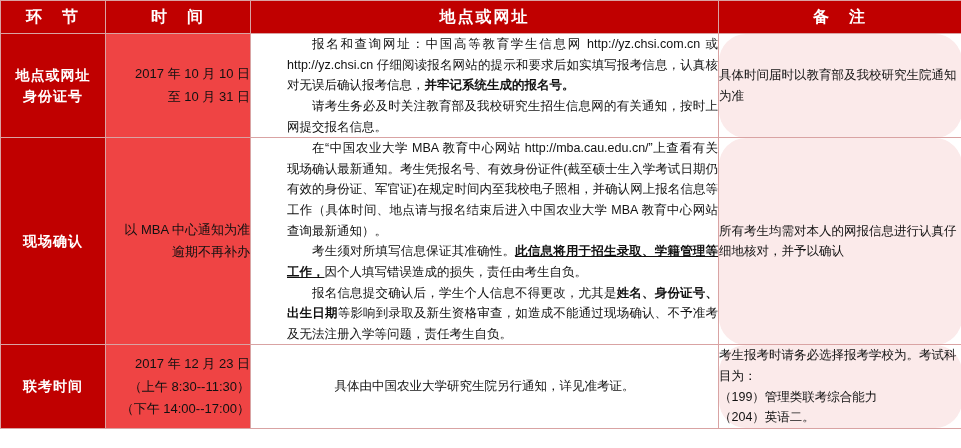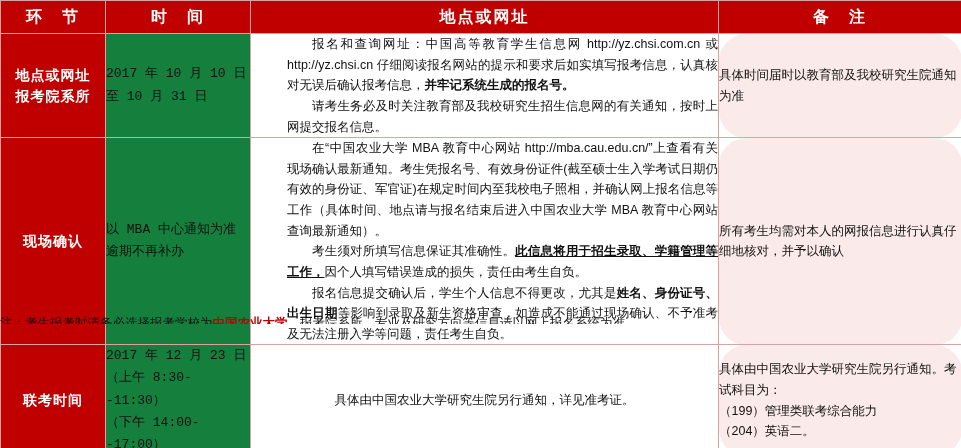--- a/index.html
+++ b/index.html
@@ -46,27 +46,26 @@
     color: #ffffff;
     font-size: 14px;
     font-weight: bold;
     text-align: center;
     letter-spacing: 1px;
     line-height: 1.5;
     border: 1px solid #c00000;
     padding: 4px 2px;
   }
   td.time {
-    background: #15803d;
+    background: #ef4444;
     color: #111111;
     font-size: 13px;
-    text-align: left;
+    text-align: right;
     line-height: 1.7;
     padding: 6px 6px;
-    font-family: Liberation Mono, monospace;
   }
   td.content {
     background: #ffffff;
     color: #111111;
     font-size: 12.5px;
     line-height: 1.65;
     padding: 7px 9px;
     text-align: justify;
   }
   td.remark {
@@ -126,21 +125,21 @@
         <th>地点或网址</th>
         <th>备　注</th>
       </tr>
     </thead>
     <tbody>
 
       <tr>
         <td class="stage">
           <div class="multiline">
               <div>地点或网址</div>
-              <div>报考院系所</div>
+              <div>身份证号</div>
             </div>
         </td>
         <td class="time">
           <div class="multiline">
               <div>2017 年 10 月 10 日</div>
               <div>至 10 月 31 日</div>
             </div>
         </td>
         <td class="content">
           <div class="rich">
@@ -194,25 +193,22 @@
               <div>（下午 14:00--17:00）</div>
             </div>
         </td>
         <td class="content center">
           <div class="rich">
               <div class="noindent" style="text-align: center;"><span>具体由中国农业大学研究生院另行通知，详见准考证。</span></div>
             </div>
         </td>
         <td class="remark">
           <div class="multiline">
-              <div>具体由中国农业大学研究生院另行通知。考试科目为：</div>
+              <div>考生报考时请务必选择报考学校为。考试科目为：</div>
               <div>（199）管理类联考综合能力</div>
               <div>（204）英语二。</div>
             </div>
         </td>
       </tr>
     </tbody>
   </table>
 
-  <div class="bottom-strip">
-    <span>注：考生报考时请务必选择报考学校为</span><span class="red">中国农业大学</span><span>，报考院系所、专业及研究方向等信息请以网上报名系统为准。</span>
-  </div>
 </div>
 
 </body></html>

